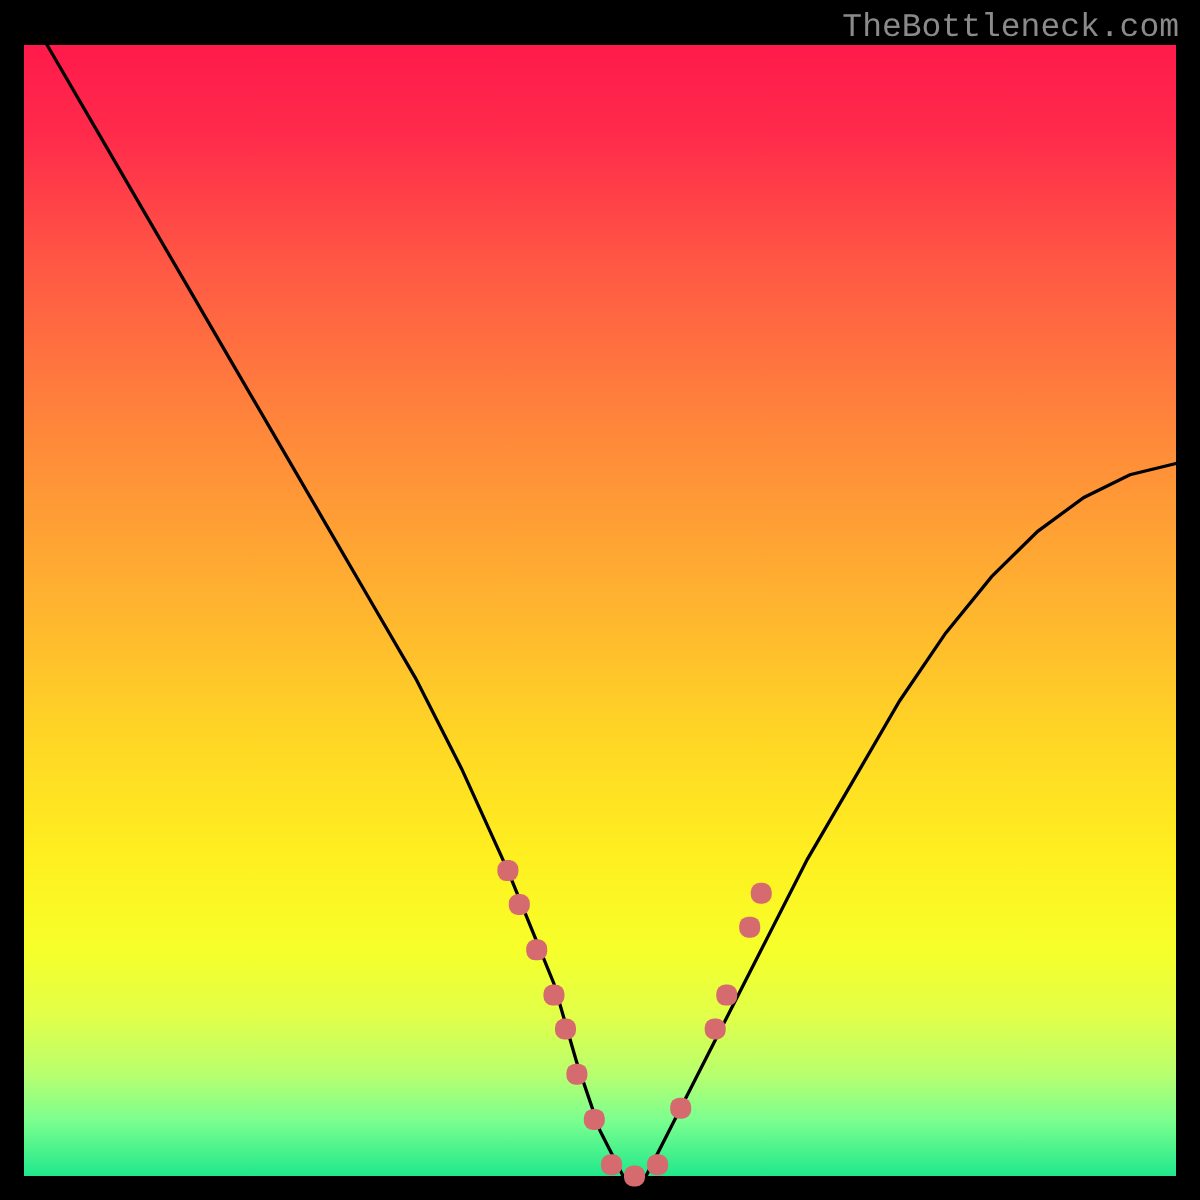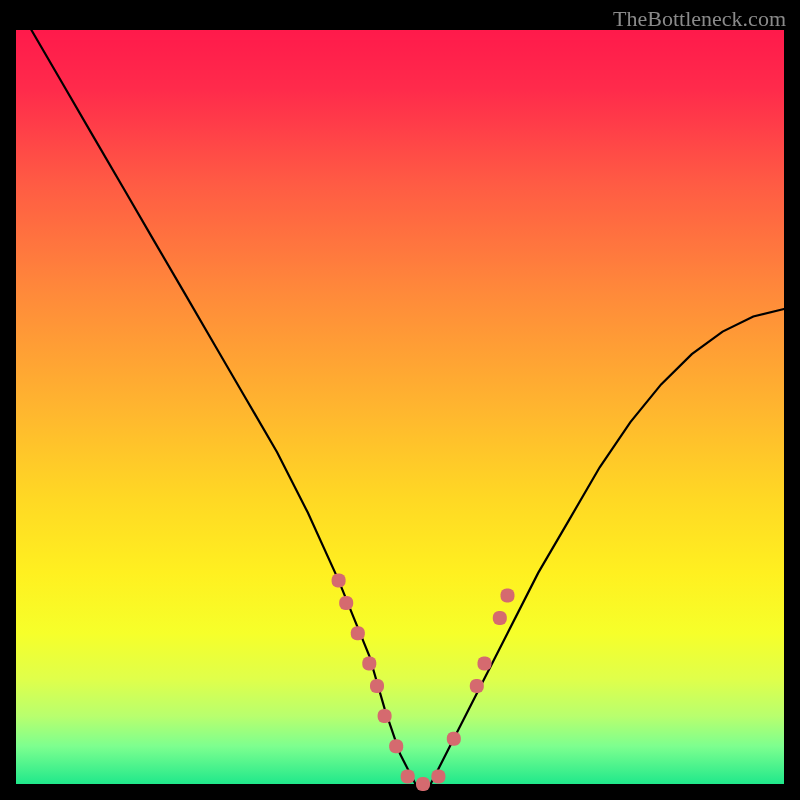--- a/index.html
+++ b/index.html
@@ -14,21 +14,21 @@
     position: absolute;
     left: 0;
     top: 0;
     width: 800px;
     height: 800px;
   }
   .watermark {
     position: absolute;
     top: 6px;
     right: 14px;
-    font-family: Liberation Serif, serif;
+    font-family: Liberation Mono, monospace;
     font-size: 22px;
     color: #8a8a8a;
     letter-spacing: 0px;
     user-select: none;
   }
 </style>
 </head>
 <body>
 
 <svg class="chart" viewBox="0 0 800 800" xmlns="http://www.w3.org/2000/svg">

